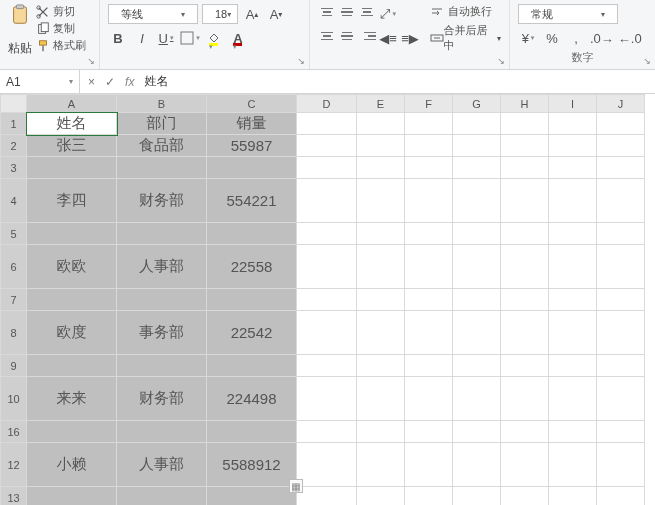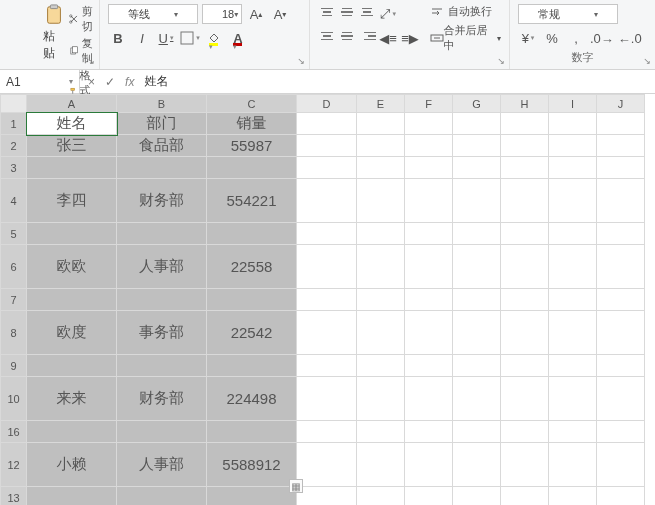--- a/index.html
+++ b/index.html
@@ -3,30 +3,30 @@
 <meta charset="utf-8">
 <style>
   * { box-sizing: border-box; margin: 0; padding: 0; }
   body { font-family: "Microsoft YaHei", sans-serif; font-size: 12px; background: #fff; width: 655px; height: 505px; overflow: hidden; color: #444; }
   
   .ribbon { background: #f5f6f7; border-bottom: 1px solid #d4d4d4; height: 70px; display: flex; position: relative; }
   .ribbon-group { border-right: 1px solid #e0e0e0; display: flex; flex-direction: column; justify-content: space-between; padding: 4px 8px 2px 8px; height: 100%; }
   .ribbon-group-content { display: flex; gap: 4px; flex: 1; align-items: flex-start;}
   .ribbon-group-label { text-align: center; font-size: 11px; color: #666; padding: 2px 0; }
   
-  .clip-main { display:flex; flex-direction:column; align-items:center; gap:2px;margin-left:35px; }
+  .clip-main { display:flex; flex-direction:column; align-items:center; gap:14px; }
   .clip-icon { width: 22px; height: 22px; }
   .clip-list { display:flex; flex-direction:column; gap:2px; font-size:11px; color:#555;}
   .clip-list div { display:flex; align-items:center; gap:3px;}
   
   .mini-icon { width:14px; height:14px; display:inline-block;}
   
   .font-col1 { display:flex; flex-direction:column; gap:4px;}
   .font-row { display:flex; align-items:center; gap:4px; }
-  .combo { background:#fff; border:1px solid #c6c6c6; height:20px; display:flex; align-items:center; justify-content:space-between; padding:0 19px; font-size:11px;}
+  .combo { background:#fff; border:1px solid #c6c6c6; height:20px; display:flex; align-items:center; justify-content:space-between; padding:0 12px; font-size:11px;}
   .combo .arrow { font-size:8px; color:#666; }
   .icon-btn { height:20px; min-width:20px; display:flex; align-items:center; justify-content:center; color:#555; font-size:13px; position:relative;}
   .icon-btn.small-drop::after { content:"▾"; font-size:7px; margin-left:2px; color:#888;}
   .bold { font-weight:bold;}
   .italic { font-style:italic;}
   .underline { text-decoration:underline;}
   .color-underline::after { content:""; position:absolute; left:3px; right:6px; bottom:2px; height:3px; }
   .cu-red::after { background:#c00000;}
   .cu-yellow::after { background:#ffff00;}
   

